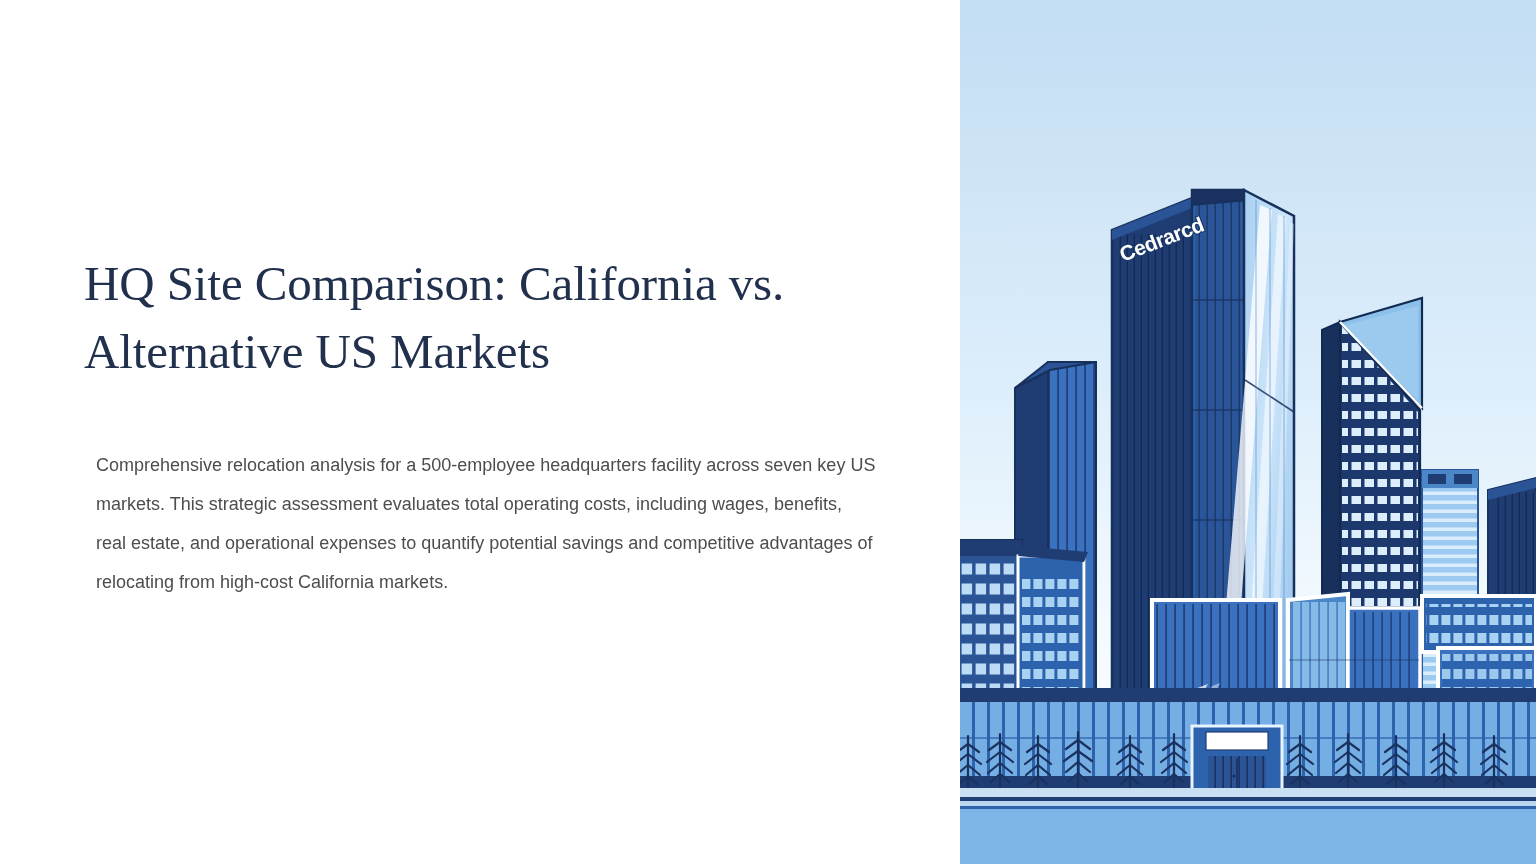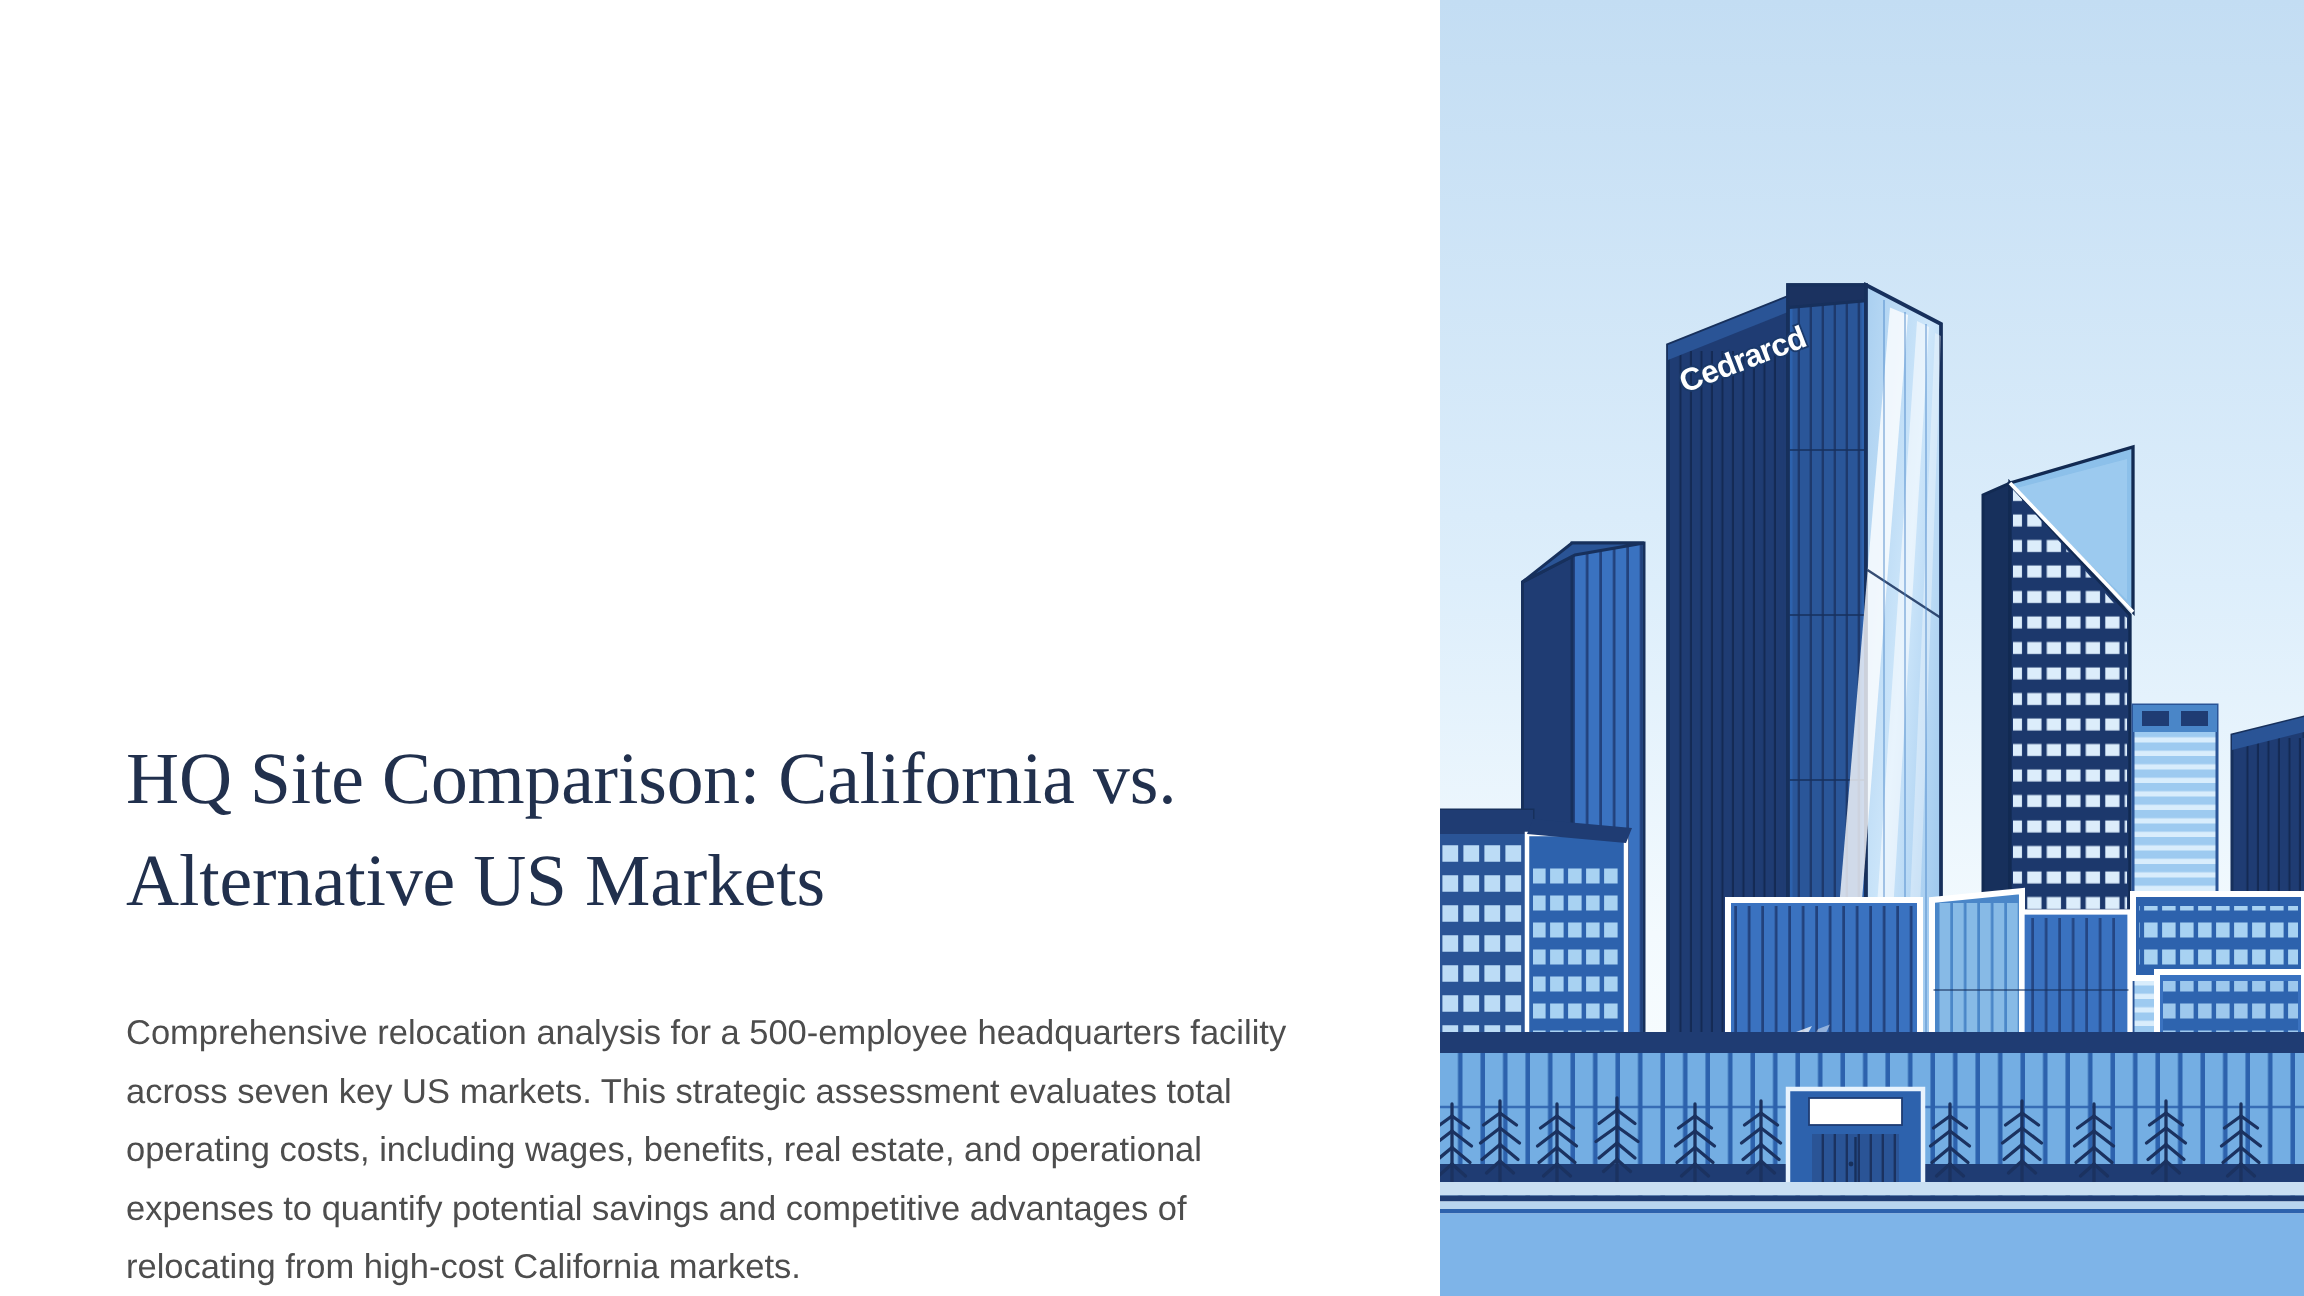--- a/index.html
+++ b/index.html
@@ -21,40 +21,40 @@
   
   .text-panel {
     position: absolute;
     left: 0; top: 0;
     width: 948px;
     height: 864px;
     box-sizing: border-box;
     padding: 0 60px 0 84px;
     display: flex;
     flex-direction: column;
-    justify-content: flex-end;
+    justify-content: center;
     align-items: flex-start;
   }
   .slide-title {
     font-family: "Liberation Serif", "DejaVu Serif", serif;
     font-size: 49px;
     line-height: 68px;
     font-weight: 400;
     color: #21304d;
     letter-spacing: -0.1px;
     margin: 0 0 48px 0;
     max-width: 830px;
   }
   .slide-body {
     font-family: "Liberation Sans", sans-serif;
-    font-size: 23px;
+    font-size: 18px;
     line-height: 39px;
     font-weight: 400;
     color: #4d4d4d;
-    margin: 0;
+    margin: 12px;
     max-width: 790px;
   }
 
   
   .illustration {
     position: absolute;
     left: 960px; top: 0;
     width: 576px;
     height: 864px;
     overflow: hidden;

